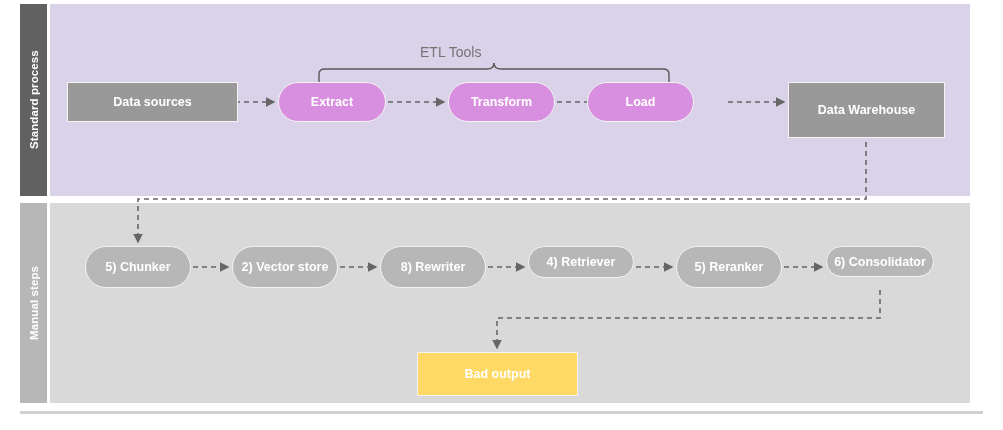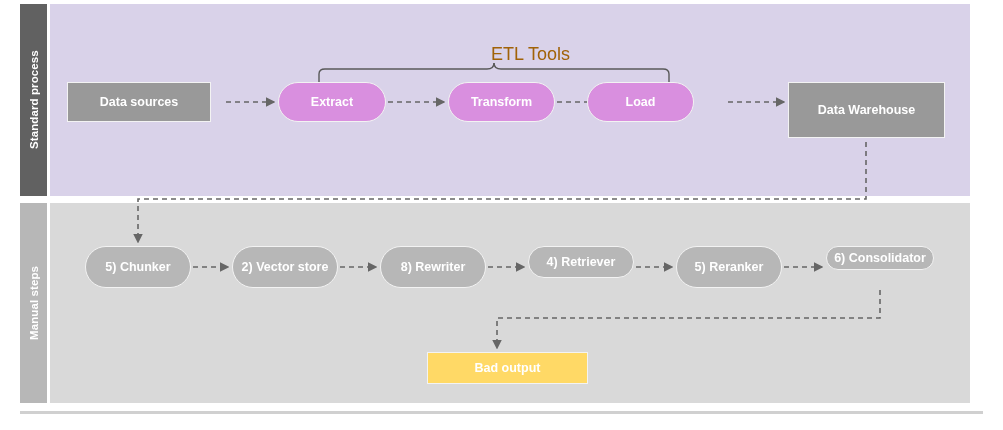--- a/index.html
+++ b/index.html
@@ -74,23 +74,23 @@
     left: 0; top: 0;
     width: 1003px; height: 430px;
     pointer-events: none;
   }
 
   
   #etl-label {
     position: absolute;
     left: 420px; top: 44px;
     width: 150px;
-    text-align: right;
-    color: #a16207;
-    font-size: 18px;
+    text-align: left;
+    color: #737373;
+    font-size: 14px;
     font-weight: normal;
   }
 </style>
 </head>
 <body>
 
 <div id="canvas">
 
   <div id="lane-top-body" class="lane-body"></div>
   <div id="lane-top-label" class="lane-label">Standard process</div>
@@ -125,30 +125,30 @@
       <line x1="488" y1="267" x2="524" y2="267"></line>
       <line x1="636" y1="267" x2="672" y2="267"></line>
       <line x1="784" y1="267" x2="822" y2="267"></line>
     </g>
 
     <path d="M 880,290 L 880,318 L 497,318 L 497,348" stroke="#666666" stroke-width="1.6" stroke-dasharray="5,4" fill="none" marker-end="url(#arrow)"></path>
   </svg>
 
   <div id="etl-label">ETL Tools</div>
 
-  <div class="node rect n-grey" style="left:67px;  top:82px; width:144px; height:40px;">Data sources</div>
+  <div class="node rect n-grey" style="left:67px;  top:82px; width:171px; height:40px;">Data sources</div>
   <div class="node pill n-purple" style="left:448px; top:82px; width:107px; height:40px;">Transform</div>
   <div class="node pill n-purple" style="left:278px; top:82px; width:108px; height:40px;">Extract</div>
   <div class="node pill n-purple" style="left:587px; top:82px; width:107px; height:40px;">Load</div>
   <div class="node rect n-grey" style="left:788px; top:82px; width:157px; height:56px;">Data Warehouse</div>
 
   <div class="node pill n-step" style="left:85px;  top:246px; width:106px; height:42px;">5) Chunker</div>
   <div class="node pill n-step" style="left:232px; top:246px; width:106px; height:42px;">2) Vector store</div>
   <div class="node pill n-step" style="left:380px; top:246px; width:106px; height:42px;">8) Rewriter</div>
   <div class="node pill n-step" style="left:528px; top:246px; width:106px; height:32px;">4) Retriever</div>
   <div class="node pill n-step" style="left:676px; top:246px; width:106px; height:42px;">5) Reranker</div>
-  <div class="node pill n-step" style="left:826px; top:246px; width:108px; height:24px;text-align:right;">6) Consolidator</div>
+  <div class="node pill n-step" style="left:826px; top:246px; width:108px; height:31px;text-align:right;">6) Consolidator</div>
 
-  <div class="node rect n-yellow" style="left:427px; top:352px; width:161px; height:32px;">Bad output</div>
+  <div class="node rect n-yellow" style="left:417px; top:352px; width:161px; height:44px;">Bad output</div>
 
   <div id="bottom-rule"></div>
 
 </div>
 
 </body></html>

